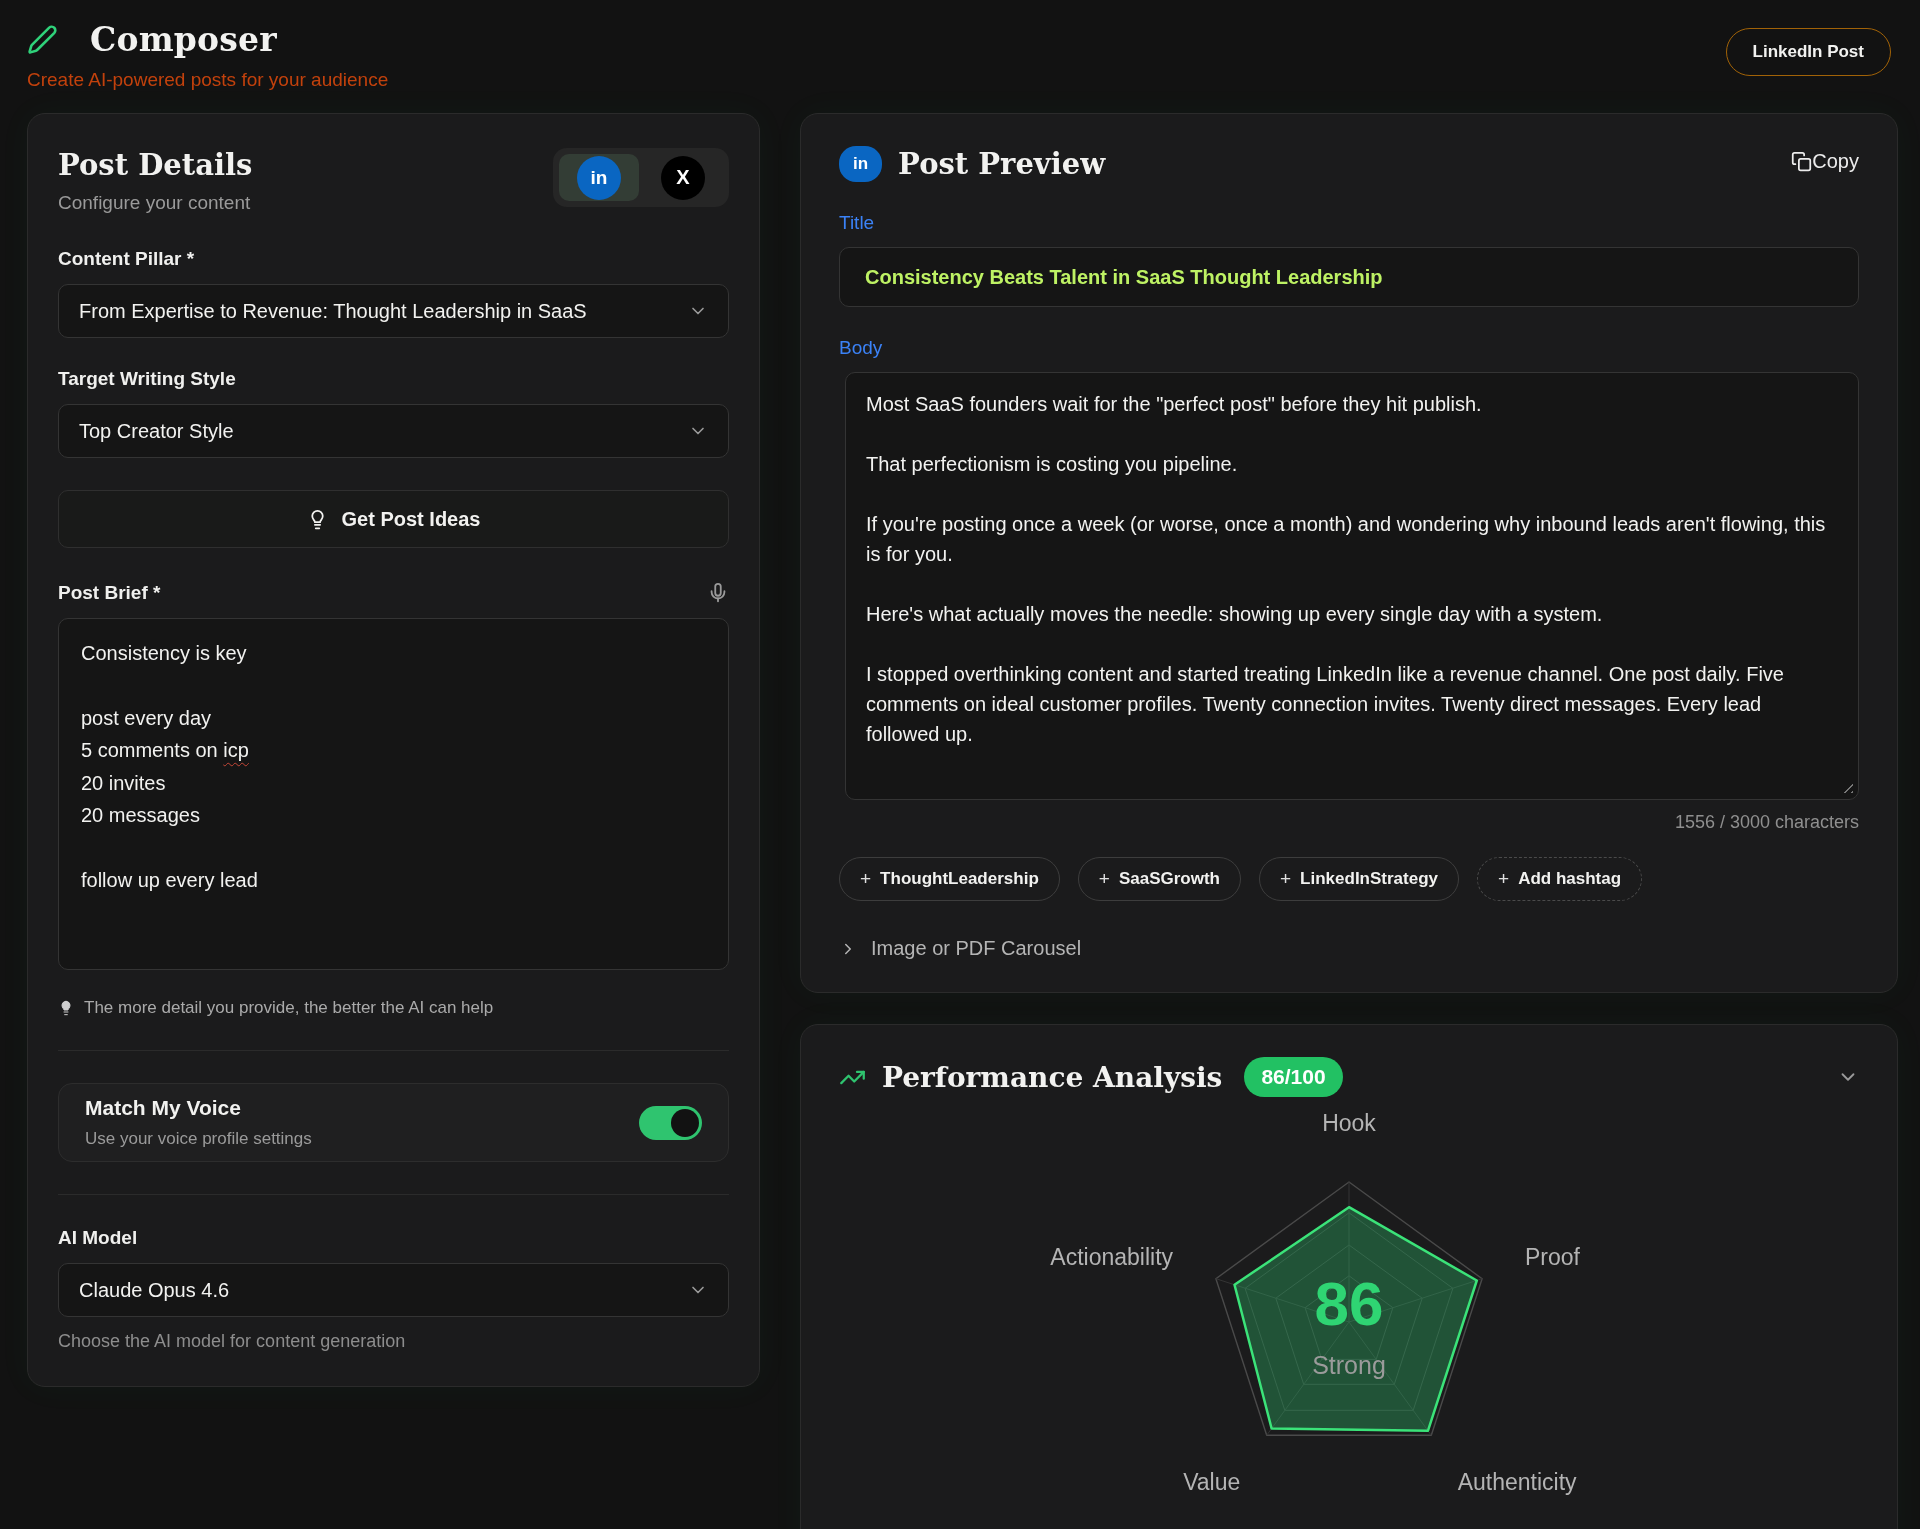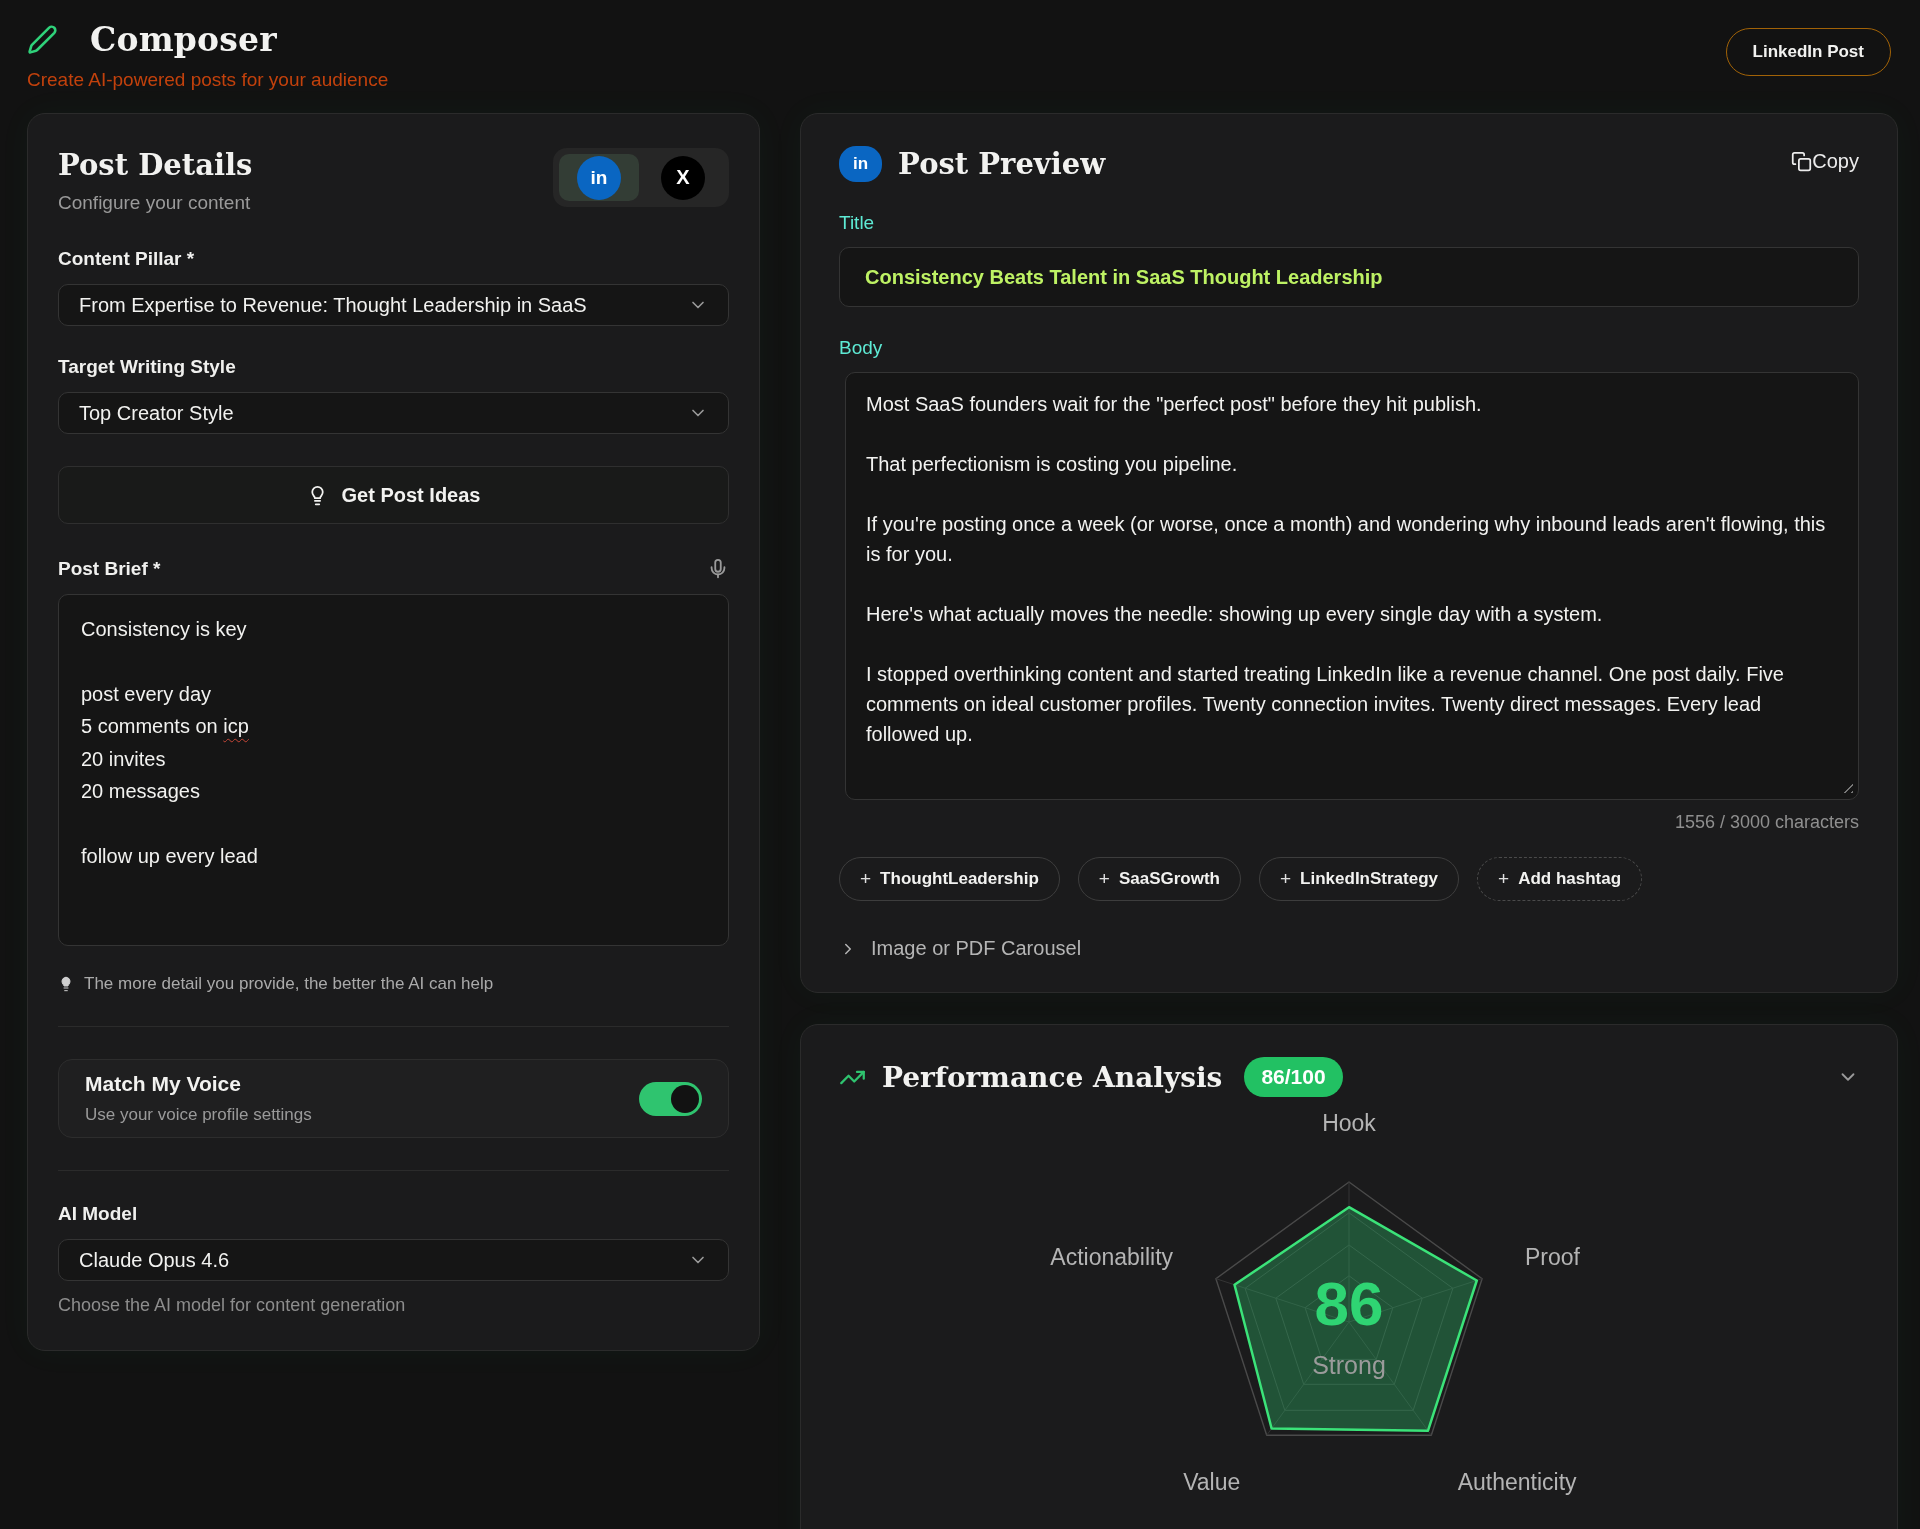--- a/index.html
+++ b/index.html
@@ -40,21 +40,21 @@
   .platform-seg { width:80px; height:47px; border-radius:10px; display:flex; align-items:center; justify-content:center; cursor:pointer; }
   .platform-seg.active { background:#333d35; }
   .circ { width:44px; height:44px; border-radius:50%; display:flex; align-items:center; justify-content:center; font-weight:700; font-size:19px; color:#fff; }
   .in-circ { background:#0a66c2; }
   .x-circ { background:#000; font-size:20px; }
 
   
   .field { margin-top:34px; }
   .field-label { display:block; font-size:19px; font-weight:700; color:#f0f0ee; margin-bottom:14px; }
   .select {
-    height:42px; background:#151515; border:1px solid #343434; border-radius:10px;
+    height:54px; background:#151515; border:1px solid #343434; border-radius:10px;
     display:flex; align-items:center; justify-content:space-between; padding:0 20px;
     font-size:20px; color:#f2f2f0; cursor:pointer;
   }
   .chev { stroke:#9a9a9a; }
 
   .ideas-btn {
     margin-top:32px; width:100%; height:58px; background:#191a19; border:1px solid #2f2f2f;
     border-radius:10px; color:#f2f2f0; font-family:"Liberation Sans", sans-serif;
     font-size:20px; font-weight:700; display:flex; align-items:center; justify-content:center; gap:14px; cursor:pointer;
   }
@@ -84,21 +84,21 @@
   .switch.on .knob { left:32px; }
 
   .helper { color:#8d8d8d; font-size:18px; margin-top:14px; }
 
   
   .preview-card, .perf-card { padding:32px 38px; }
   .head-left { display:flex; align-items:center; gap:16px; }
   .in-pill { background:#0a66c2; color:#fff; font-weight:700; font-size:17px; border-radius:17px; padding:8px 14px; }
   .copy-btn { background:none; border:none; color:#ececec; font-family:"Liberation Sans", sans-serif; font-size:20px; display:flex; align-items:center; gap:0; cursor:pointer; margin-top:4px; }
 
-  .preview-label { display:block; font-size:19px; color:#5eead4; margin:30px 0 13px; }
+  .preview-label { display:block; font-size:19px; color:#3b82f6; margin:30px 0 13px; }
   .text-input {
     width:100%; height:60px; background:#151515; border:1px solid #343434; border-radius:10px;
     color:#bef264; font-family:"Liberation Sans", sans-serif; font-size:20px; font-weight:700; padding:0 25px;
   }
   .body-wrap { position:relative;margin-left:6px; }
   .body-area {
     width:100%; height:428px; background:#151515; border:1px solid #343434; border-radius:10px;
     color:#f2f2f0; font-family:"Liberation Sans", sans-serif; font-size:20px; line-height:1.5;
     padding:16px 20px; resize:none; display:block;
   }

